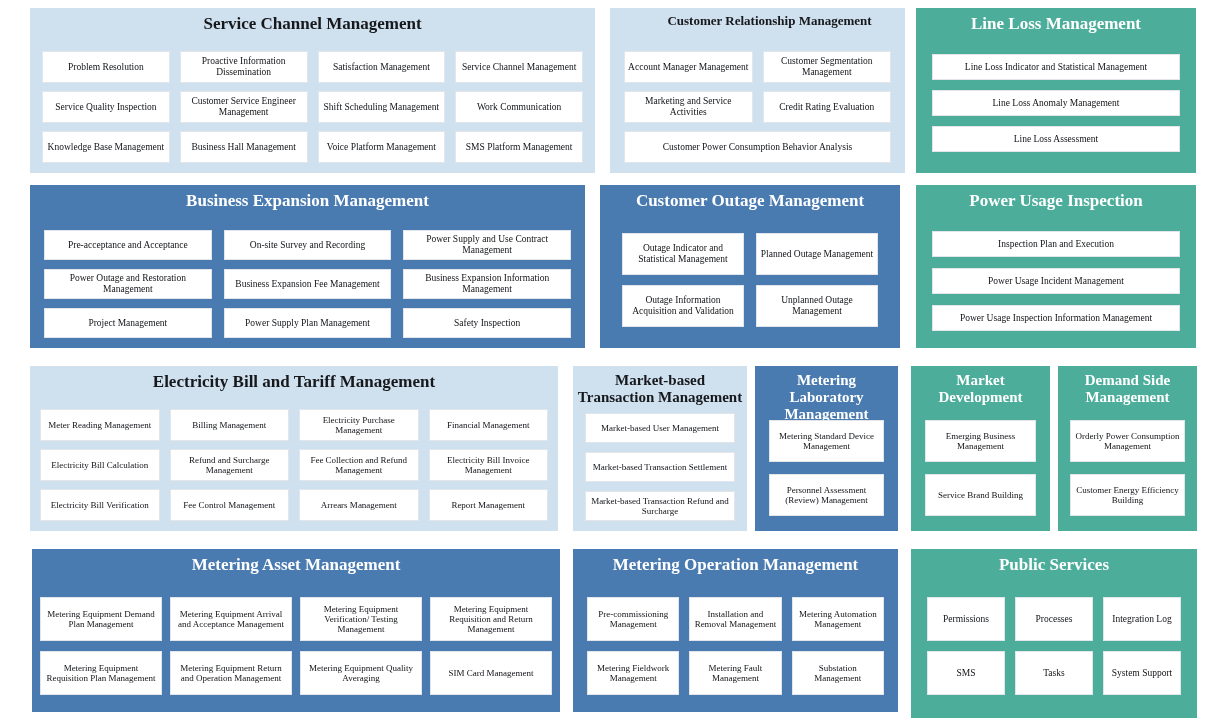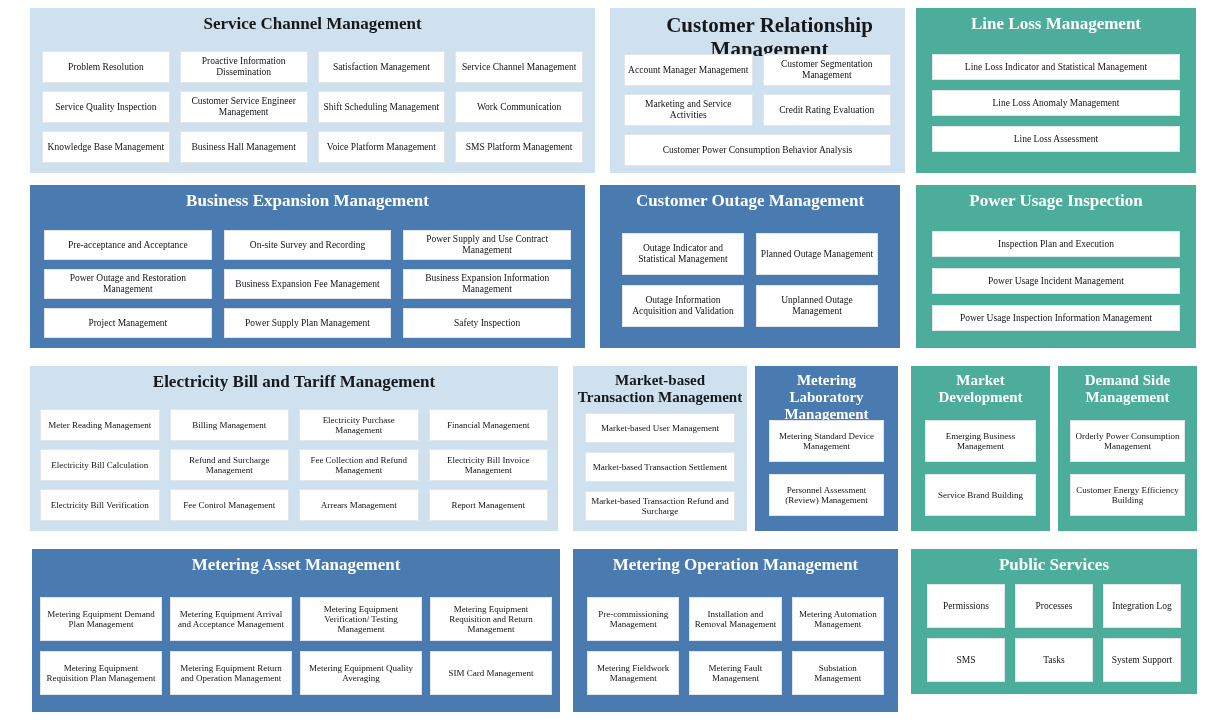--- a/index.html
+++ b/index.html
@@ -64,21 +64,21 @@
       <div class="cell" style="font-size:9.5px;">Shift Scheduling Management</div>
       <div class="cell" style="font-size:9.5px;">Work Communication</div>
       <div class="cell" style="font-size:9.5px;">Knowledge Base Management</div>
       <div class="cell" style="font-size:9.5px;">Business Hall Management</div>
       <div class="cell" style="font-size:9.5px;">Voice Platform Management</div>
       <div class="cell" style="font-size:9.5px;">SMS Platform Management</div>
     </div>
   </div>
 
   <div class="panel light" style="left:610px;top:8px;width:295px;height:165px;">
-    <div class="panel-title" style="font-size:21px;height:38px;padding-left:28px;">Customer Relationship Management</div>
+    <div class="panel-title" style="font-size:13px;height:38px;padding-left:28px;">Customer Relationship Management</div>
     <div class="grid" style="grid-template-columns:repeat(2,1fr);gap:8px 10px;padding:0 14px 10px 14px;grid-auto-rows:32px;">
       <div class="cell" style="font-size:9.5px;">Account Manager Management</div>
       <div class="cell" style="font-size:9.5px;">Customer Segmentation Management</div>
       <div class="cell" style="font-size:9.5px;">Marketing and Service Activities</div>
       <div class="cell" style="font-size:9.5px;">Credit Rating Evaluation</div>
       <div class="cell span2" style="font-size:9.5px;">Customer Power Consumption Behavior Analysis</div>
     </div>
   </div>
 
   <div class="panel teal" style="left:916px;top:8px;width:280px;height:165px;">
@@ -194,21 +194,21 @@
     <div class="grid" style="grid-template-columns:repeat(3,1fr);gap:10px 10px;padding:0 14px 12px 14px;grid-auto-rows:44px;">
       <div class="cell" style="font-size:9px;">Pre-commissioning Management</div>
       <div class="cell" style="font-size:9px;text-align:center;">Installation and Removal Management</div>
       <div class="cell" style="font-size:9px;">Metering Automation Management</div>
       <div class="cell" style="font-size:9px;">Metering Fieldwork Management</div>
       <div class="cell" style="font-size:9px;">Metering Fault Management</div>
       <div class="cell" style="font-size:9px;">Substation Management</div>
     </div>
   </div>
 
-  <div class="panel teal" style="left:911px;top:549px;width:286px;height:145px;">
+  <div class="panel teal" style="left:911px;top:549px;width:286px;height:169px;">
     <div class="panel-title" style="font-size:17px;height:40px;">Public Services</div>
     <div class="grid" style="grid-template-columns:repeat(3,1fr);gap:10px 10px;padding:0 16px 12px 16px;grid-auto-rows:44px;">
       <div class="cell" style="font-size:9.5px;">Permissions</div>
       <div class="cell" style="font-size:9.5px;">Processes</div>
       <div class="cell" style="font-size:9.5px;">Integration Log</div>
       <div class="cell" style="font-size:9.5px;">SMS</div>
       <div class="cell" style="font-size:9.5px;">Tasks</div>
       <div class="cell" style="font-size:9.5px;">System Support</div>
     </div>
   </div>

